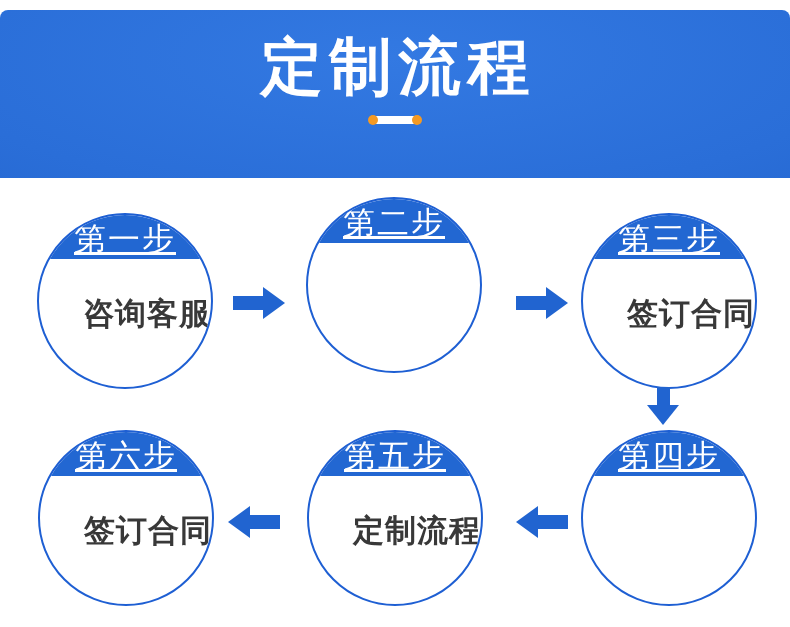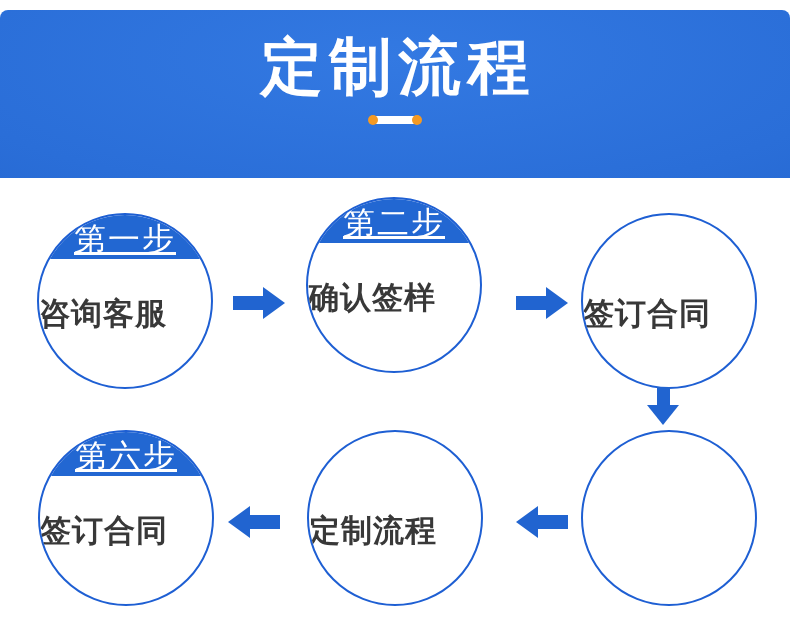--- a/index.html
+++ b/index.html
@@ -82,21 +82,21 @@
   }
   .step .cap span {
     font-size: 32px;
     color: #ffffff;
     letter-spacing: 2px;
     text-decoration: underline;
   }
   .step .label {
     position: absolute;
     top: 78px; left: 0; right: 0;
-    text-align: left;
+    text-align: right;
     font-size: 31px;
     font-weight: 700;
     color: #383838;
     letter-spacing: 1px;
   }
 
   
   .arrow { position: absolute; display: flex; }
   .arrow.right, .arrow.left { align-items: center; width: 52px; height: 32px; }
   .arrow.down { flex-direction: column; align-items: center; width: 32px; height: 38px; }
@@ -161,46 +161,54 @@
 
     <div class="arrow right a12">
       <span class="shaft-h"></span>
         <span class="head-right"></span>
     </div>
 
     <div class="step s2">
       <div class="cap">
         <span>第二步</span>
       </div>
-      <div class="label">确认签样</div>
     </div>
 
     <div class="arrow right a23">
       <span class="shaft-h"></span>
         <span class="head-right"></span>
     </div>
 
     <div class="step s3">
+      <div class="cap">
+        <span>第三步</span>
+      </div>
       <div class="label">签订合同</div>
     </div>
 
     <div class="arrow down a34">
       <span class="shaft-v"></span>
         <span class="head-down"></span>
     </div>
 
     <div class="step s4">
+      <div class="cap">
+        <span>第四步</span>
+      </div>
     </div>
 
     <div class="arrow left a45">
       <span class="head-left"></span>
         <span class="shaft-h"></span>
     </div>
 
     <div class="step s5">
+      <div class="cap">
+        <span>第五步</span>
+      </div>
       <div class="label">定制流程</div>
     </div>
 
     <div class="arrow left a56">
       <span class="head-left"></span>
         <span class="shaft-h"></span>
     </div>
 
     <div class="step s6">
       <div class="cap">

